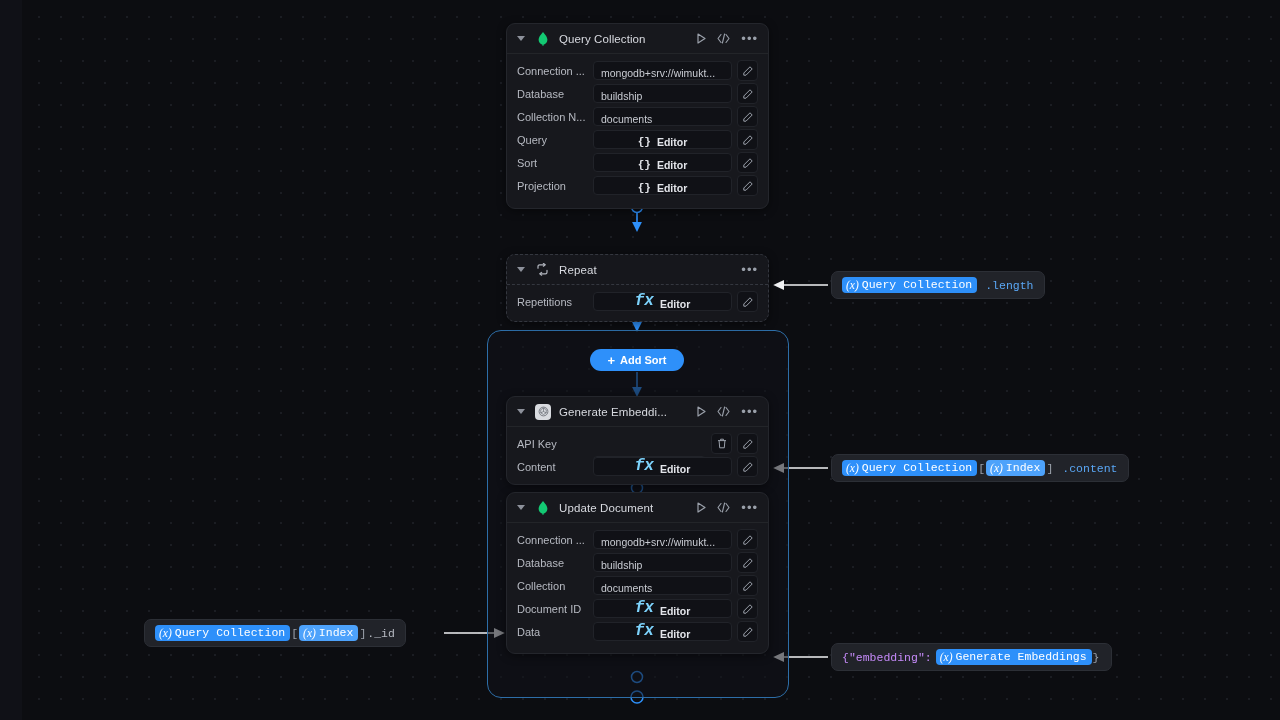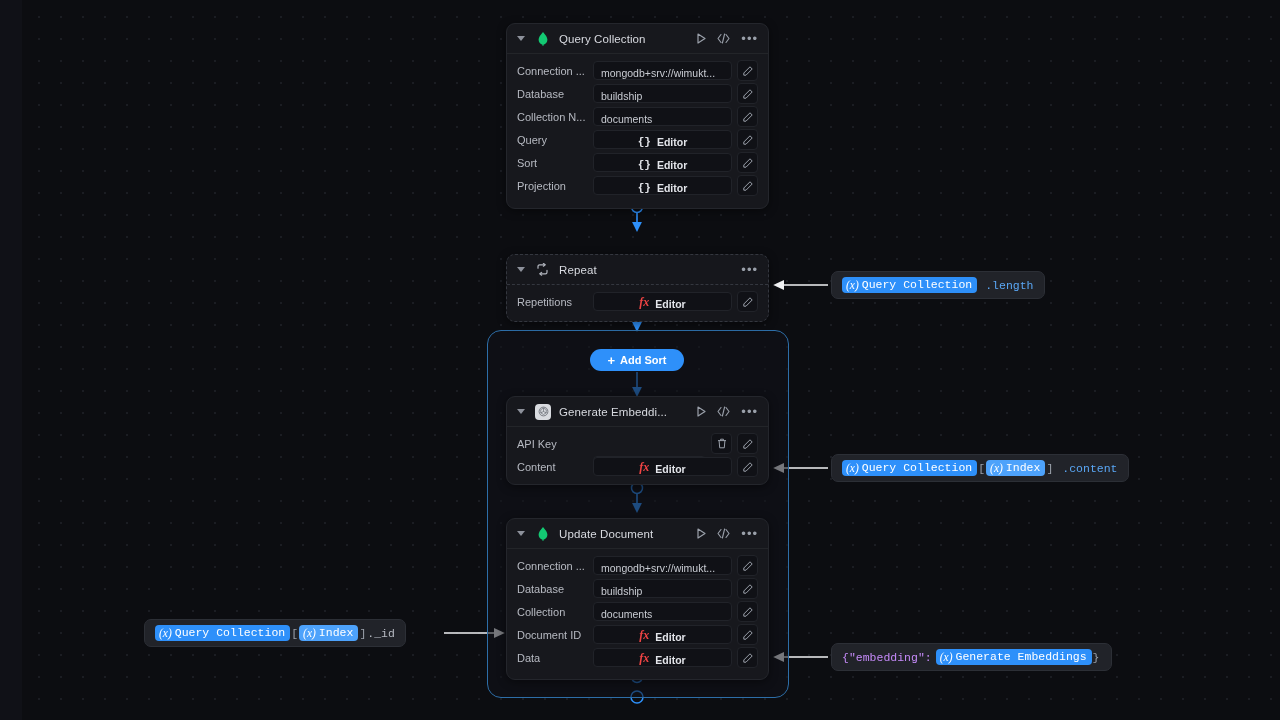--- a/index.html
+++ b/index.html
@@ -77,21 +77,21 @@
   .pen{
     width:19px;height:19px;flex:0 0 19px;margin-left:5px;border:1px solid #212329;
     border-radius:4px;background:#101116;display:flex;align-items:center;justify-content:center;
     color:#9aa0aa;cursor:pointer;
   }
   .trash{
     width:19px;height:19px;flex:0 0 19px;margin-left:5px;border:1px solid #212329;
     border-radius:4px;background:#101116;display:flex;align-items:center;justify-content:center;
     color:#9aa0aa;cursor:pointer;
   }
-  .fx{font-family:Liberation Serif, serif;font-style:italic;font-size:12px;color:#ef4444;}
+  .fx{font-family:Liberation Mono, monospace;font-style:italic;font-size:16px;color:#7dd3fc;}
   .braces{font-family:"Liberation Mono",monospace;font-size:11px;color:#dfe1e6;}
 
   
   .add-node{
     position:absolute;left:590px;top:349px;width:94px;height:22px;
     background:#2e90fa;border-radius:11px;color:#fff;font-size:11px;font-weight:bold;
     display:flex;align-items:center;justify-content:center;gap:5px;cursor:pointer;
   }
   .add-node .plus{font-size:13px;font-weight:bold;line-height:1;}
 
@@ -340,21 +340,21 @@
         </div>
       <div class="pen">
           <svg width="10" height="10" viewBox="0 0 10 10">
             <path d="M7 0.8 L9.2 3 L3 9.2 L0.8 9.2 L0.8 7 Z" fill="none" stroke="#9aa0aa" stroke-width="1"></path>
           </svg>
         </div>
     </div>
   </div>
 </div>
 
-<div class="node" style="left:506px;top:518px;width:263px;height:162px;">
+<div class="node" style="left:506px;top:492px;width:263px;height:162px;">
   <div class="node-head">
     <div class="caret"></div>
     <div class="node-ico">
       <svg width="12" height="14" viewBox="0 0 12 14">
           <path d="M6 0 C8.6 3 10.4 5.4 10.4 7.8 C10.4 10.4 8.6 12.2 6.5 12.7 L6.4 14 H5.6 L5.5 12.7 C3.4 12.2 1.6 10.4 1.6 7.8 C1.6 5.4 3.4 3 6 0 Z" fill="#13c973"></path>
         </svg>
     </div>
     <div class="node-title">Update Document</div>
     <div class="head-acts">
       <span>

